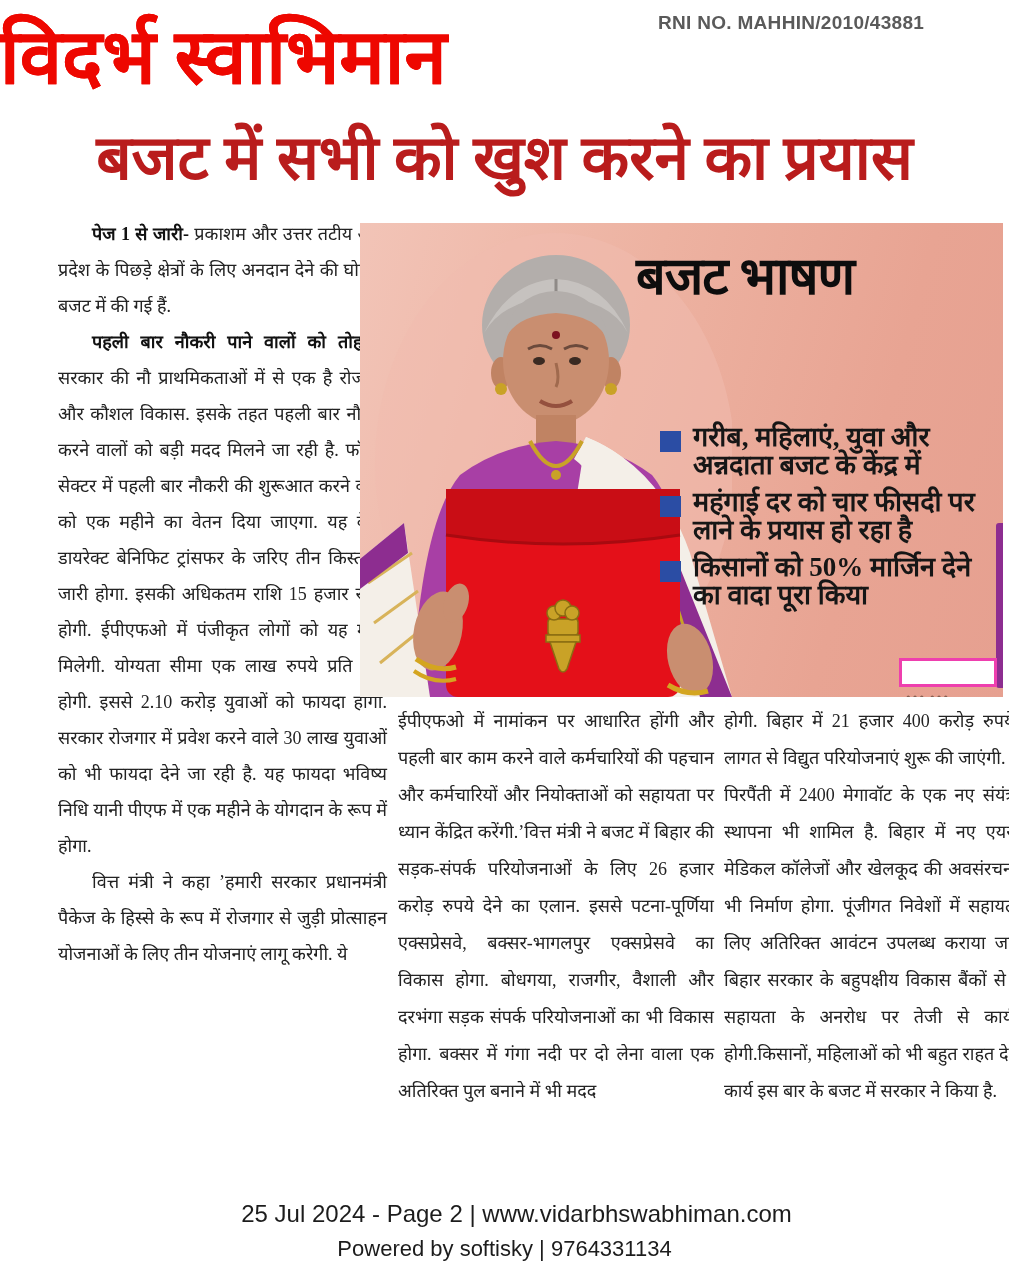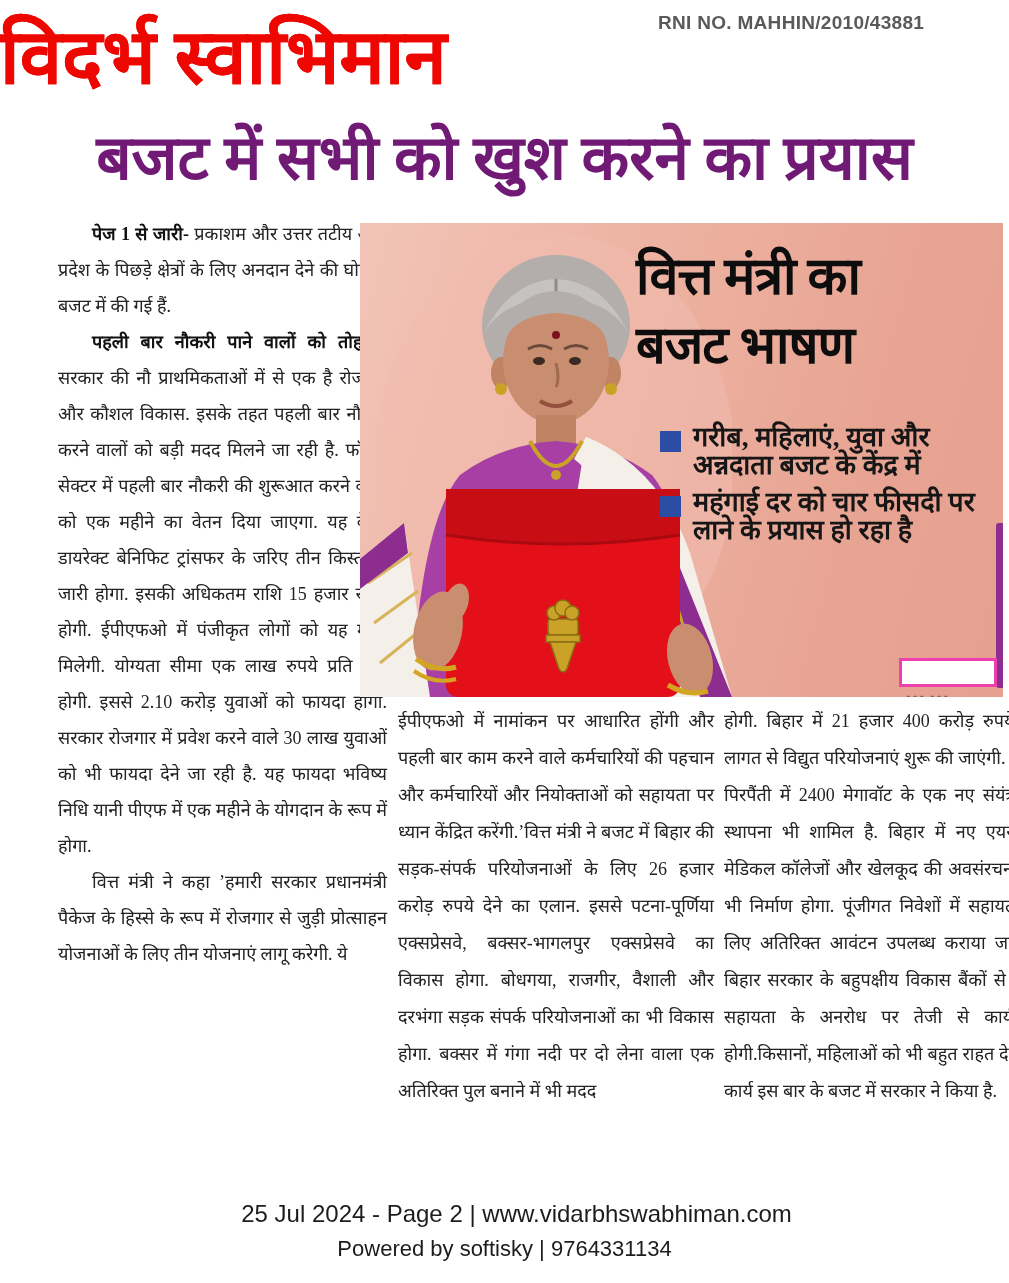--- a/index.html
+++ b/index.html
@@ -26,21 +26,21 @@
   .masthead-title {
     font-size:76px; font-weight:700; color:#ee0700;
     white-space:nowrap; line-height:1;
     text-shadow:0 0 0 #ee0700;
   }
   .headline {
     position:absolute; top:110px; left:0; width:1009px; height:96px;
     display:flex; align-items:center; justify-content:center;
   }
   .headline-text {
-    font-size:62px; font-weight:700; color:#701a75;
+    font-size:62px; font-weight:700; color:#b91c1c;
     white-space:nowrap; line-height:1;
   }
 
   
   .col {
     position:absolute;
     font-size:18px; line-height:36px;
     text-align:justify; color:#222;margin-left:40px;
   }
   .col p { text-indent:34px; }
@@ -171,33 +171,36 @@
 
     <ellipse cx="78" cy="408" rx="24" ry="40" fill="#c98e70" transform="rotate(12 78 408)"></ellipse>
     <ellipse cx="96" cy="380" rx="12" ry="20" fill="#c98e70" transform="rotate(18 96 380)"></ellipse>
     <path d="M56,436 q20,14 40,8" stroke="#d4a520" stroke-width="5" fill="none"></path>
     <path d="M54,448 q20,14 42,8" stroke="#d4a520" stroke-width="4" fill="none"></path>
     <ellipse cx="330" cy="436" rx="22" ry="36" fill="#c98e70" transform="rotate(-14 330 436)"></ellipse>
     <path d="M308,462 q20,12 40,6" stroke="#d4a520" stroke-width="5" fill="none"></path>
   </svg>
 
   <div class="panel-title">
-    <div>वित्त मंत्री का</div>
     <div>बजट भाषण</div>
   </div>
 
   <ul class="panel-bullets">
     <li>
       <span class="bullet-sq"></span>
       <span>गरीब, महिलाएं, युवा और अन्नदाता बजट के केंद्र में</span>
     </li>
     <li>
       <span class="bullet-sq"></span>
       <span>महंगाई दर को चार फीसदी पर लाने के प्रयास हो रहा है</span>
     </li>
+    <li>
+      <span class="bullet-sq"></span>
+      <span>किसानों को 50% मार्जिन देने का वादा पूरा किया</span>
+    </li>
   </ul>
 
   <div class="purple-sliver"></div>
   <div class="watermark-cut">……</div>
   <div class="watermark-box"></div>
 </div>
 
 <div class="col col2">
   <p><span>ईपीएफओ में नामांकन पर आधारित होंगी और पहली बार काम करने वाले कर्मचारियों की पहचान और कर्मचारियों और नियोक्ताओं को सहायता पर ध्यान केंद्रित करेंगी.’वित्त मंत्री ने बजट में बिहार की सड़क-संपर्क परियोजनाओं के लिए 26 हजार करोड़ रुपये देने का एलान. इससे पटना-पूर्णिया एक्सप्रेसवे, बक्सर-भागलपुर एक्सप्रेसवे का विकास होगा. बोधगया, राजगीर, वैशाली और दरभंगा सड़क संपर्क परियोजनाओं का भी विकास होगा. बक्सर में गंगा नदी पर दो लेना वाला एक अतिरिक्त पुल बनाने में भी मदद</span></p>
 </div>

